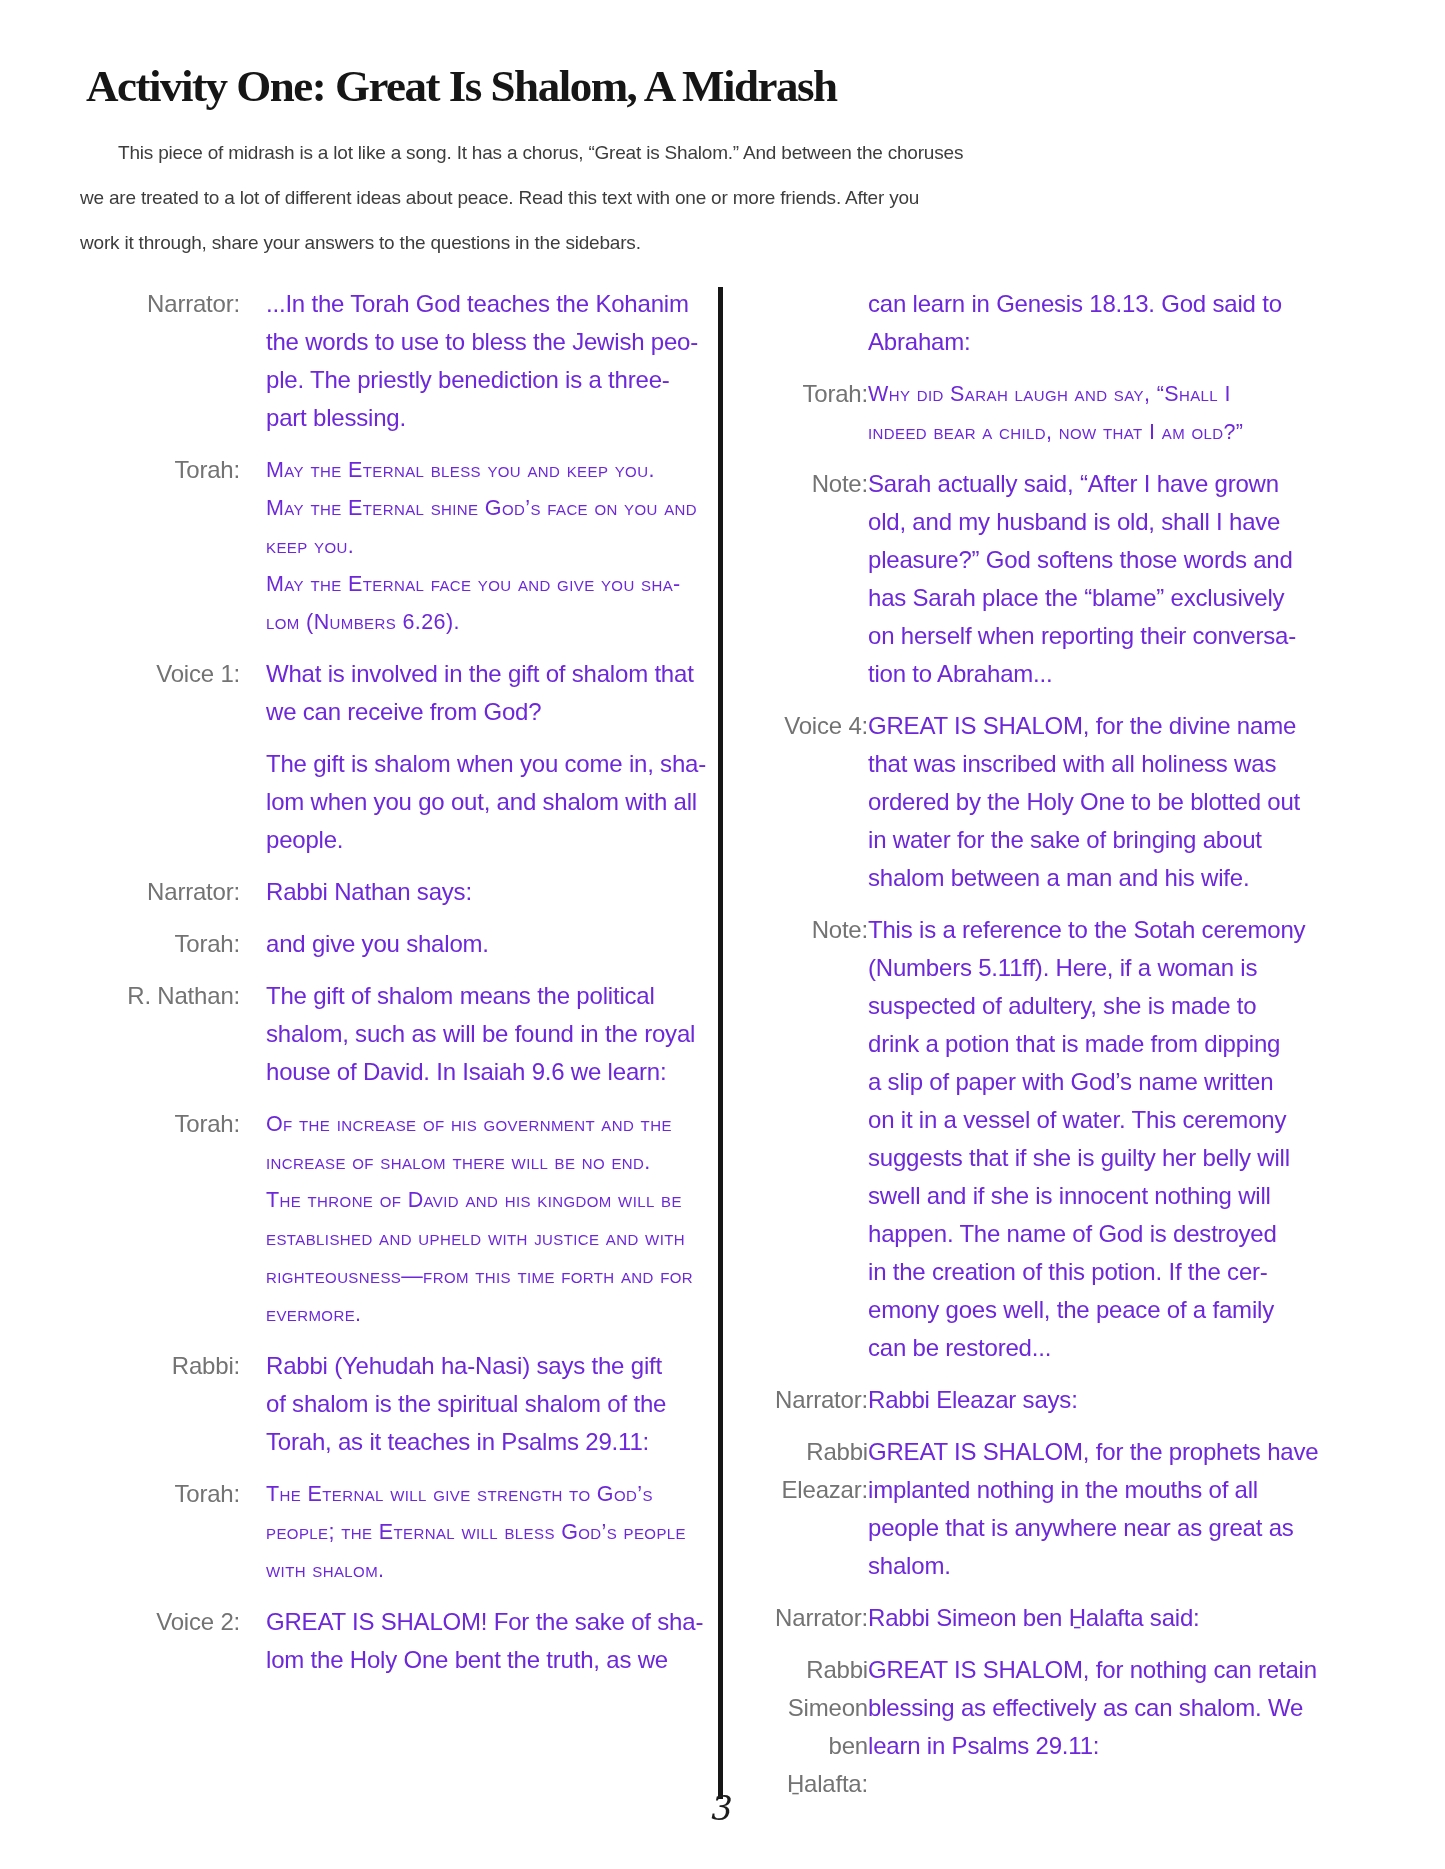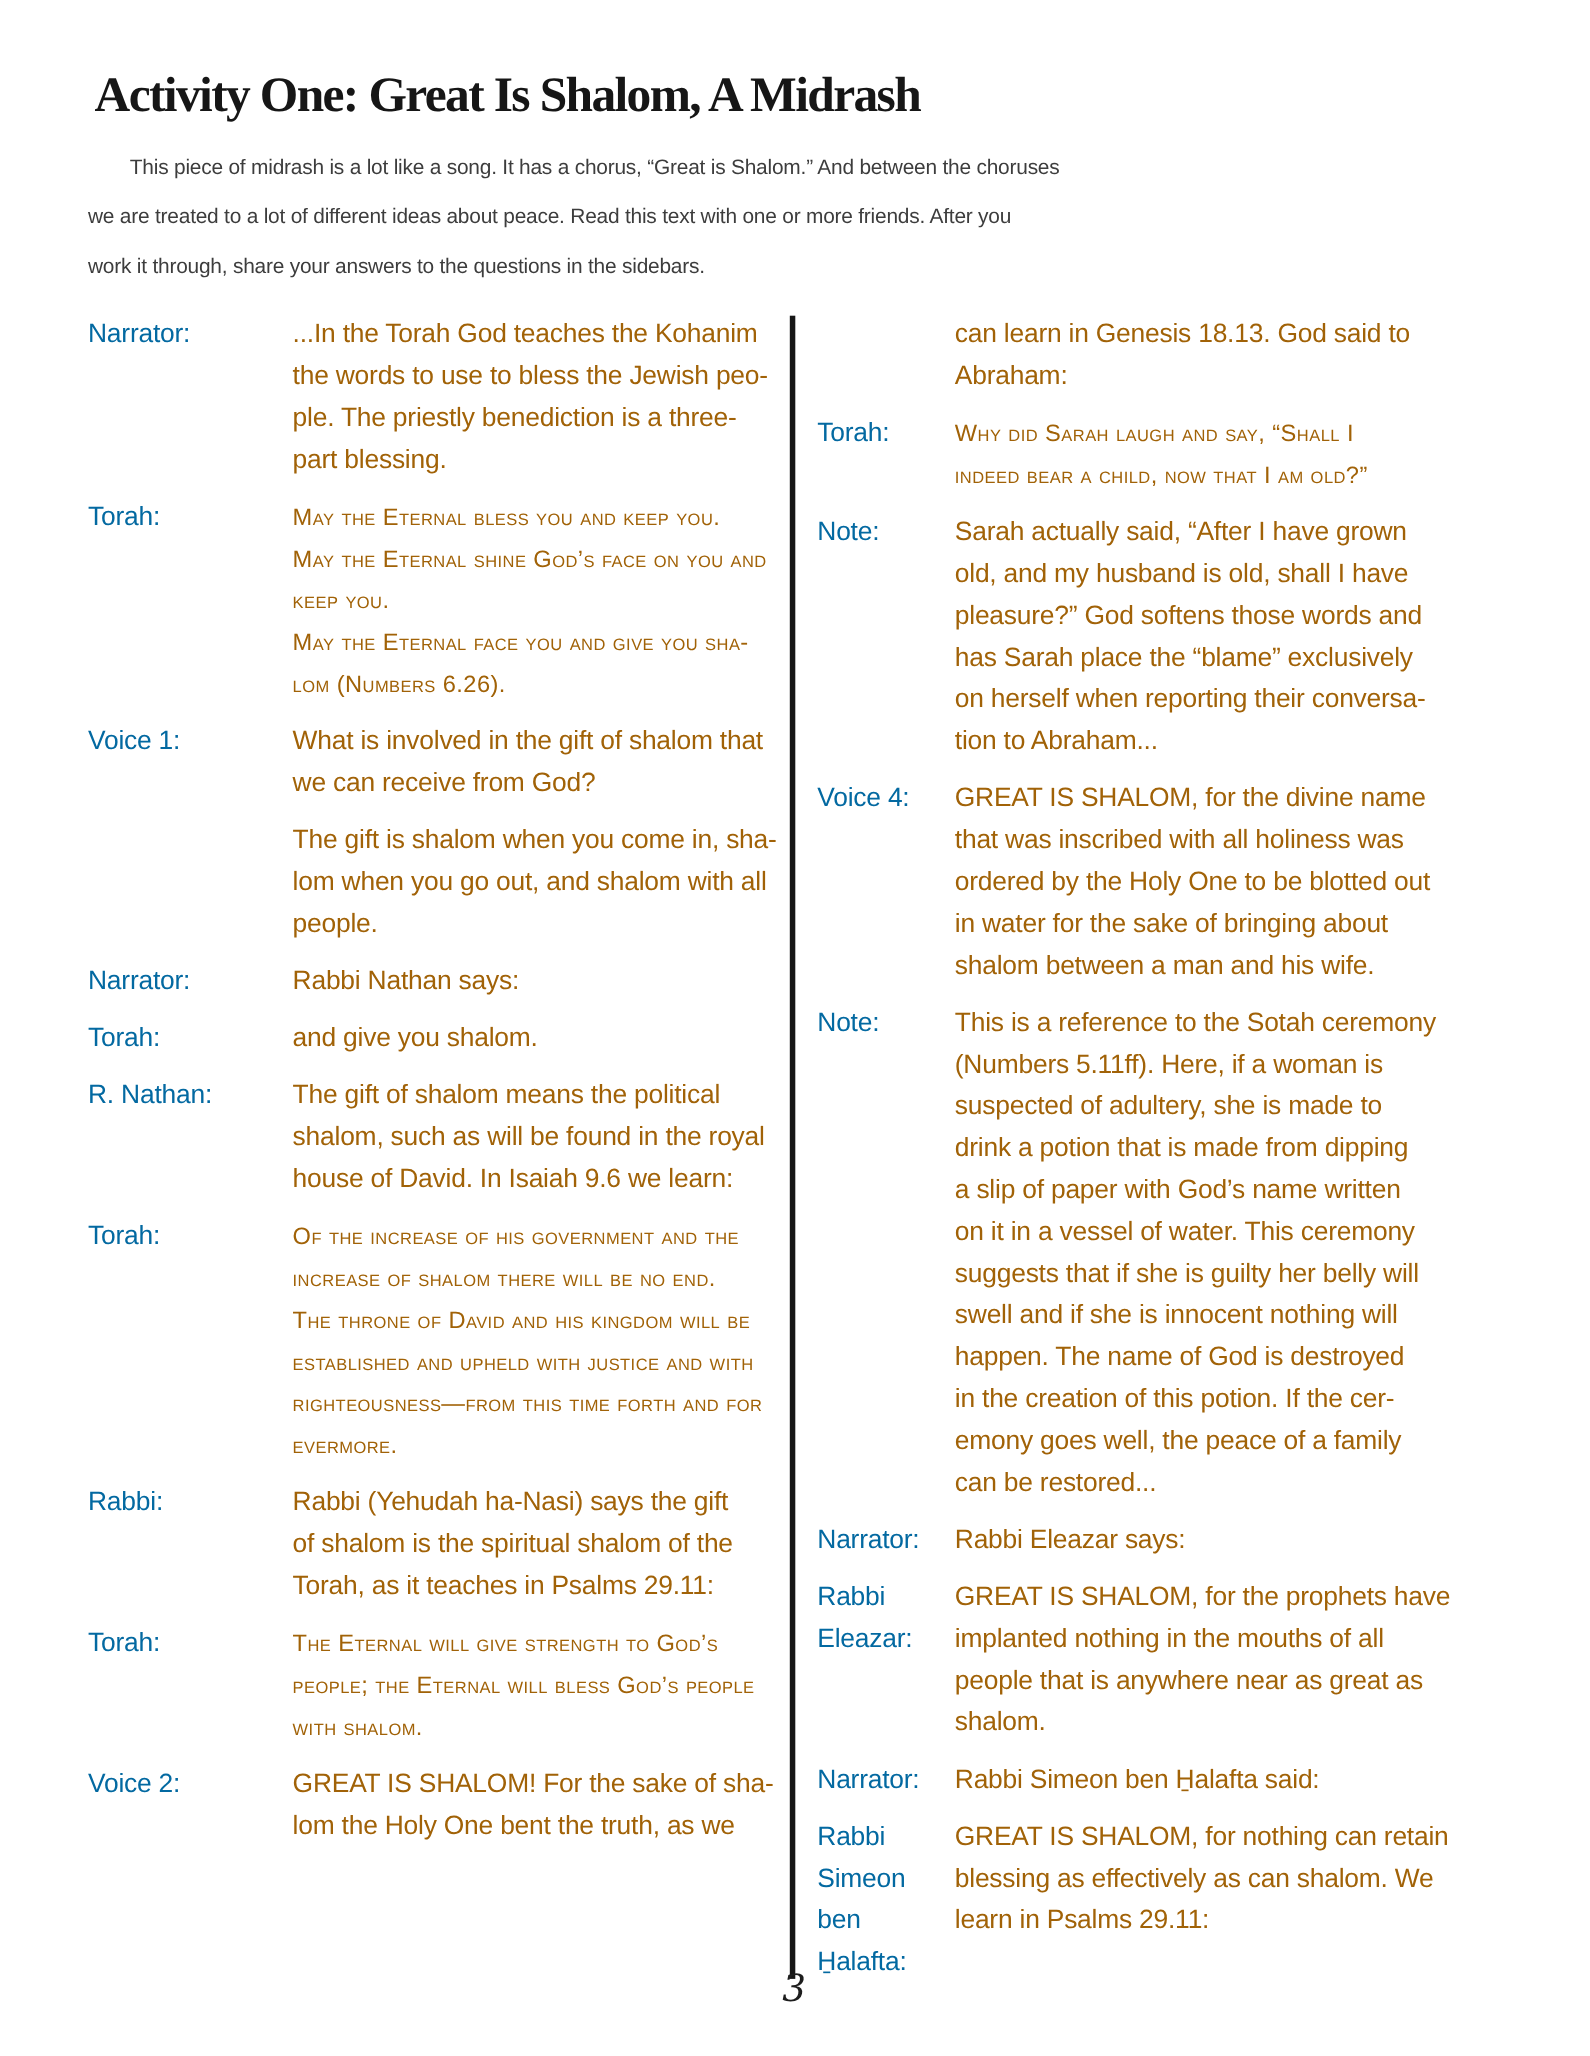--- a/index.html
+++ b/index.html
@@ -46,36 +46,36 @@
     background: #161616;
     margin: 2px 20px 4px 2px;
     align-self: stretch;
   }
 
   .entry { display: grid; margin: 0; }
   .col-left  .entry { grid-template-columns: 160px 1fr; column-gap: 26px; }
   .col-right .entry { grid-template-columns: 125px 1fr; }
 
   .speaker {
-    text-align: left;
+    text-align: right;
     font-size: 24px;
     line-height: 38px;
     letter-spacing: -0.2px;
     white-space: pre-line;
-    color: #0369a1;
+    color: #737373;
   }
 
   .speech { min-width: 0; }
   .speech p {
     margin: 0 0 14px 0;
     font-size: 24px;
     line-height: 38px;
     letter-spacing: -0.2px;
     white-space: pre;
-    color: #a16207;
+    color: #6d28d9;
   }
   .speech p.smallcaps {
     font-variant: small-caps;
     font-size: 21.5px;
     letter-spacing: 0.4px;
   }
 
   .page-number {
     position: absolute;
     left: 694px;

